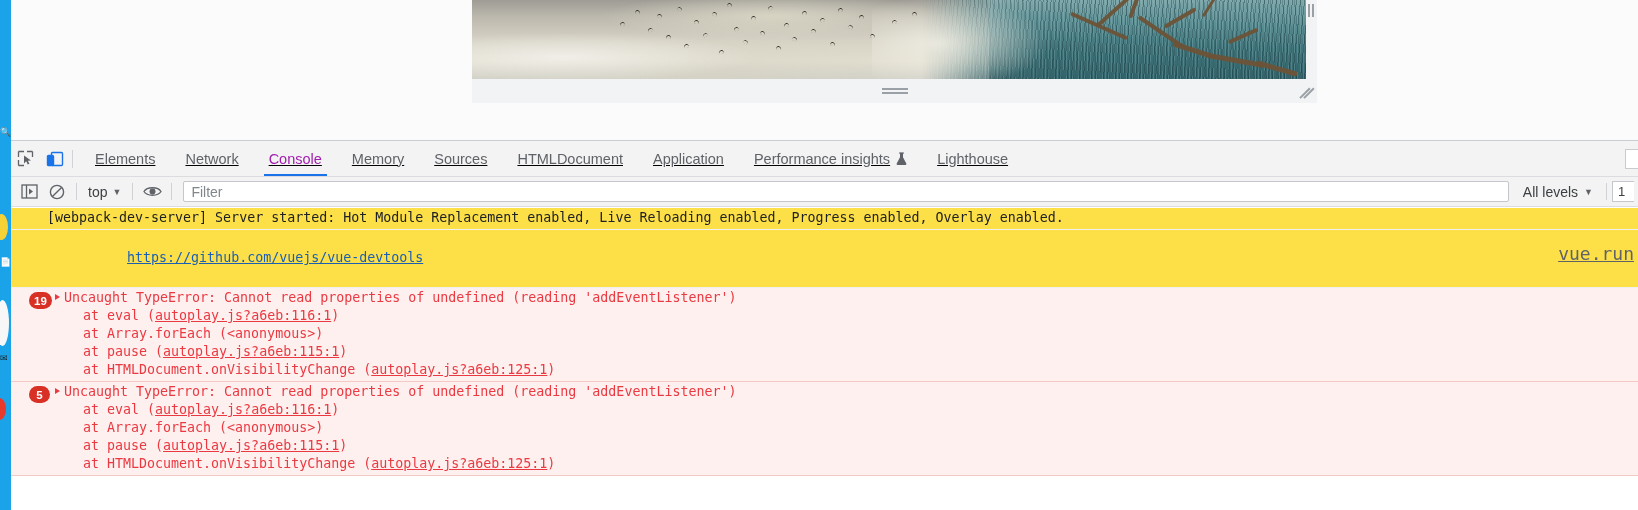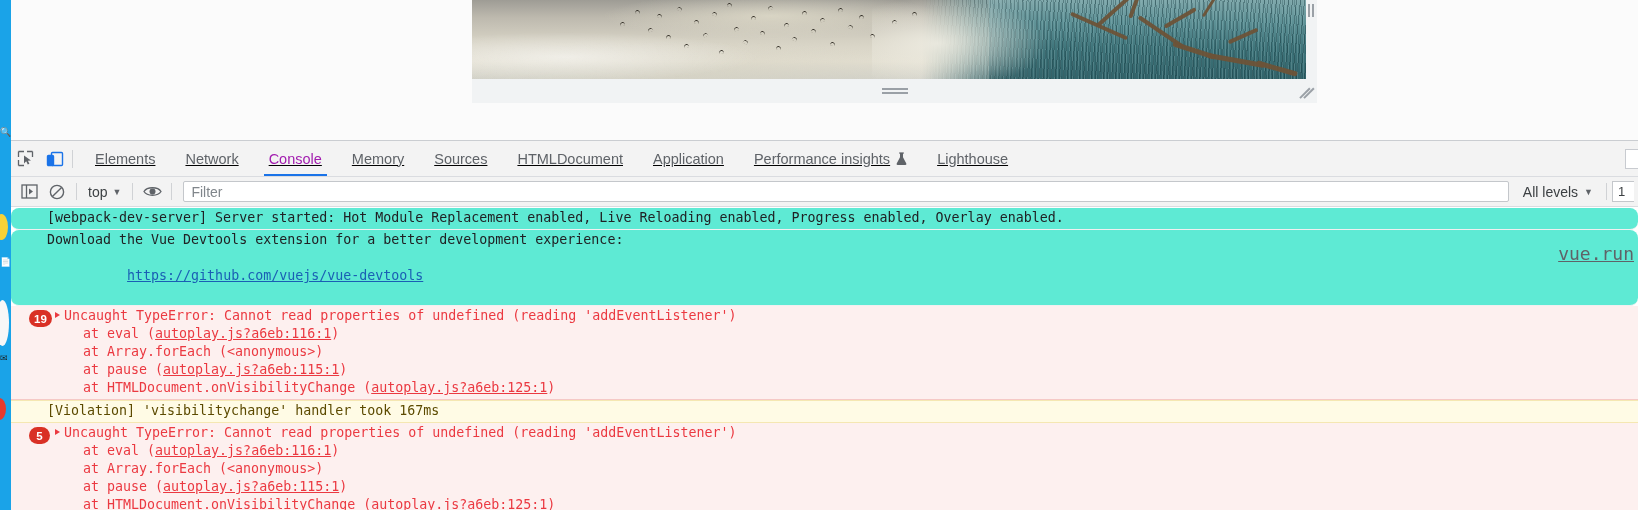--- a/index.html
+++ b/index.html
@@ -200,21 +200,21 @@
     font-family: "DejaVu Sans Mono", monospace;
     font-size: 13.3px;
     background: #fff;
   }
   .msg {
     position: relative;
     border-bottom: 1px solid #f0f0f0;
     padding: 1px 0 2px 0;
     min-height: 18px;
   }
-  .msg-log { background: #5eead4; color: #202124; border-radius: 8px; }
+  .msg-log { background: #fde047; color: #202124; }
   .msg-warn { background: #fffbe5; color: #5c4a00; border-bottom: 1px solid #f5e7b2; border-top: 1px solid #f5e7b2; }
   .msg-error { background: #fdf0ef; color: #eb3941; border-bottom: 1px solid #f5c9c6; }
   .msg-line { padding-left: 36px; line-height: 18px; white-space: pre; }
   .msg-line.indent { padding-left: 72px; }
   .badge {
     position: absolute; left: 18px; top: 4px;
     min-width: 21px; height: 17px; padding: 0 5px;
     border-radius: 9px; background: #d93025; color: #fff;
     font-family: "Liberation Sans", sans-serif;
     font-size: 11.5px; font-weight: bold;
@@ -413,40 +413,36 @@
       </div>
     </div>
 
     <div class="messages">
 
       <div class="msg msg-log">
         <div class="msg-line">[webpack-dev-server] Server started: Hot Module Replacement enabled, Live Reloading enabled, Progress enabled, Overlay enabled.</div>
       </div>
 
       <div class="msg msg-log">
-        <div class="msg-line">Download the Vue Devtools extension for a better development experience:</div>
         <div class="msg-line">
           <span class="lnk lnk-blue">https://github.com/vuejs/vue-devtools</span>
         </div>
         <div class="src-right">vue.run</div>
       </div>
 
       <div class="msg msg-error">
         <div class="badge">19</div>
         <div class="tri"></div>
         <div class="msg-head">Uncaught TypeError: Cannot read properties of undefined (reading 'addEventListener')</div>
         <div class="msg-line indent"><span>at eval (</span><span class="lnk lnk-err">autoplay.js?a6eb:116:1</span><span>)</span></div>
         <div class="msg-line indent"><span>at Array.forEach (&lt;anonymous&gt;)</span></div>
         <div class="msg-line indent"><span>at pause (</span><span class="lnk lnk-err">autoplay.js?a6eb:115:1</span><span>)</span></div>
         <div class="msg-line indent"><span>at HTMLDocument.onVisibilityChange (</span><span class="lnk lnk-err">autoplay.js?a6eb:125:1</span><span>)</span></div>
       </div>
 
-      <div class="msg msg-warn">
-        <div class="msg-line">[Violation] 'visibilitychange' handler took 167ms</div>
-      </div>
 
       <div class="msg msg-error">
         <div class="badge">5</div>
         <div class="tri"></div>
         <div class="msg-head">Uncaught TypeError: Cannot read properties of undefined (reading 'addEventListener')</div>
         <div class="msg-line indent"><span>at eval (</span><span class="lnk lnk-err">autoplay.js?a6eb:116:1</span><span>)</span></div>
         <div class="msg-line indent"><span>at Array.forEach (&lt;anonymous&gt;)</span></div>
         <div class="msg-line indent"><span>at pause (</span><span class="lnk lnk-err">autoplay.js?a6eb:115:1</span><span>)</span></div>
         <div class="msg-line indent"><span>at HTMLDocument.onVisibilityChange (</span><span class="lnk lnk-err">autoplay.js?a6eb:125:1</span><span>)</span></div>
       </div>

